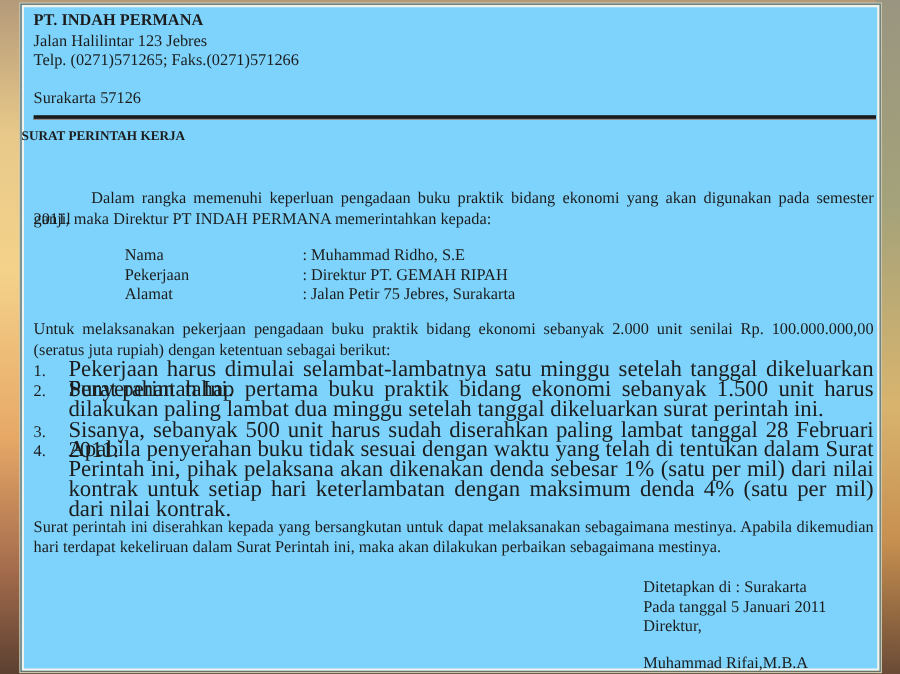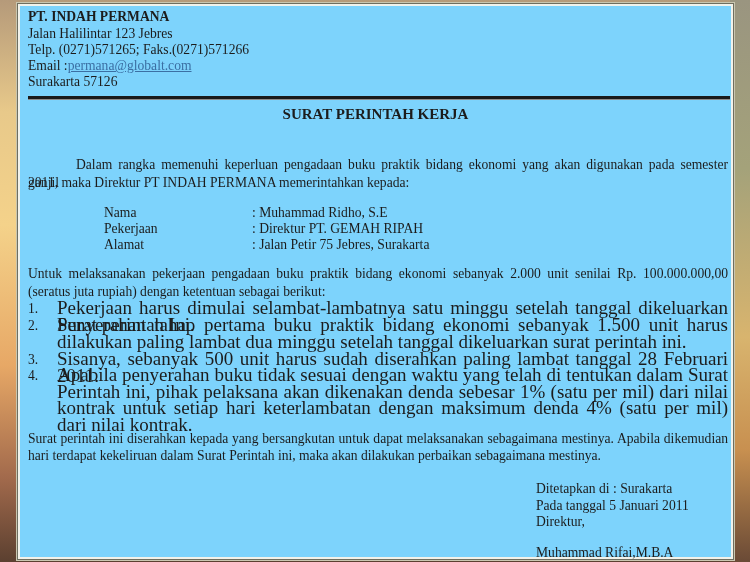--- a/index.html
+++ b/index.html
@@ -45,22 +45,21 @@
       top: 92px;
       width: 702px;
       height: 3px;
       background: #1a1a1a;
       border-bottom: 1px solid #8c8c8c;
     }
     .center {
       position: absolute;
       left: 0;
       width: 715px;
-      text-align: center;
-      font-size: 15px;
+      font-size: 11px;
       line-height: 17px;
     }
     .justify {
       position: absolute;
       left: 10px;
       width: 700px;
       font-size: 13.6px;
       line-height: 17.5px;
       text-align: justify;
       text-align-last: left;
@@ -85,23 +84,20 @@
 </head>
 <body>
 
 <div class="bg-right"></div>
 
 <div class="page">
 
   <div class="line bold" style="left:10px; top:4px;">PT. INDAH PERMANA</div>
   <div class="line" style="left:10px; top:21px;">Jalan Halilintar 123 Jebres</div>
   <div class="line" style="left:10px; top:37px;">Telp. (0271)571265; Faks.(0271)571266</div>
-  <div class="line" style="left:10px; top:53px;">
-    <span>Email :</span><span class="link">permana@globalt.com</span>
-  </div>
   <div class="line" style="left:10px; top:69px;">Surakarta 57126</div>
 
   <div class="separator"></div>
 
   <div class="center bold" style="top:102px;">SURAT PERINTAH KERJA</div>
 
   <div class="justify full-last indent" style="top:152px;">Dalam rangka memenuhi keperluan pengadaan buku praktik bidang ekonomi yang akan digunakan pada semester ganjil</div>
   <div class="line" style="left:10px; top:170px;">2011, maka Direktur PT INDAH PERMANA  memerintahkan kepada:</div>
 
   <div>

